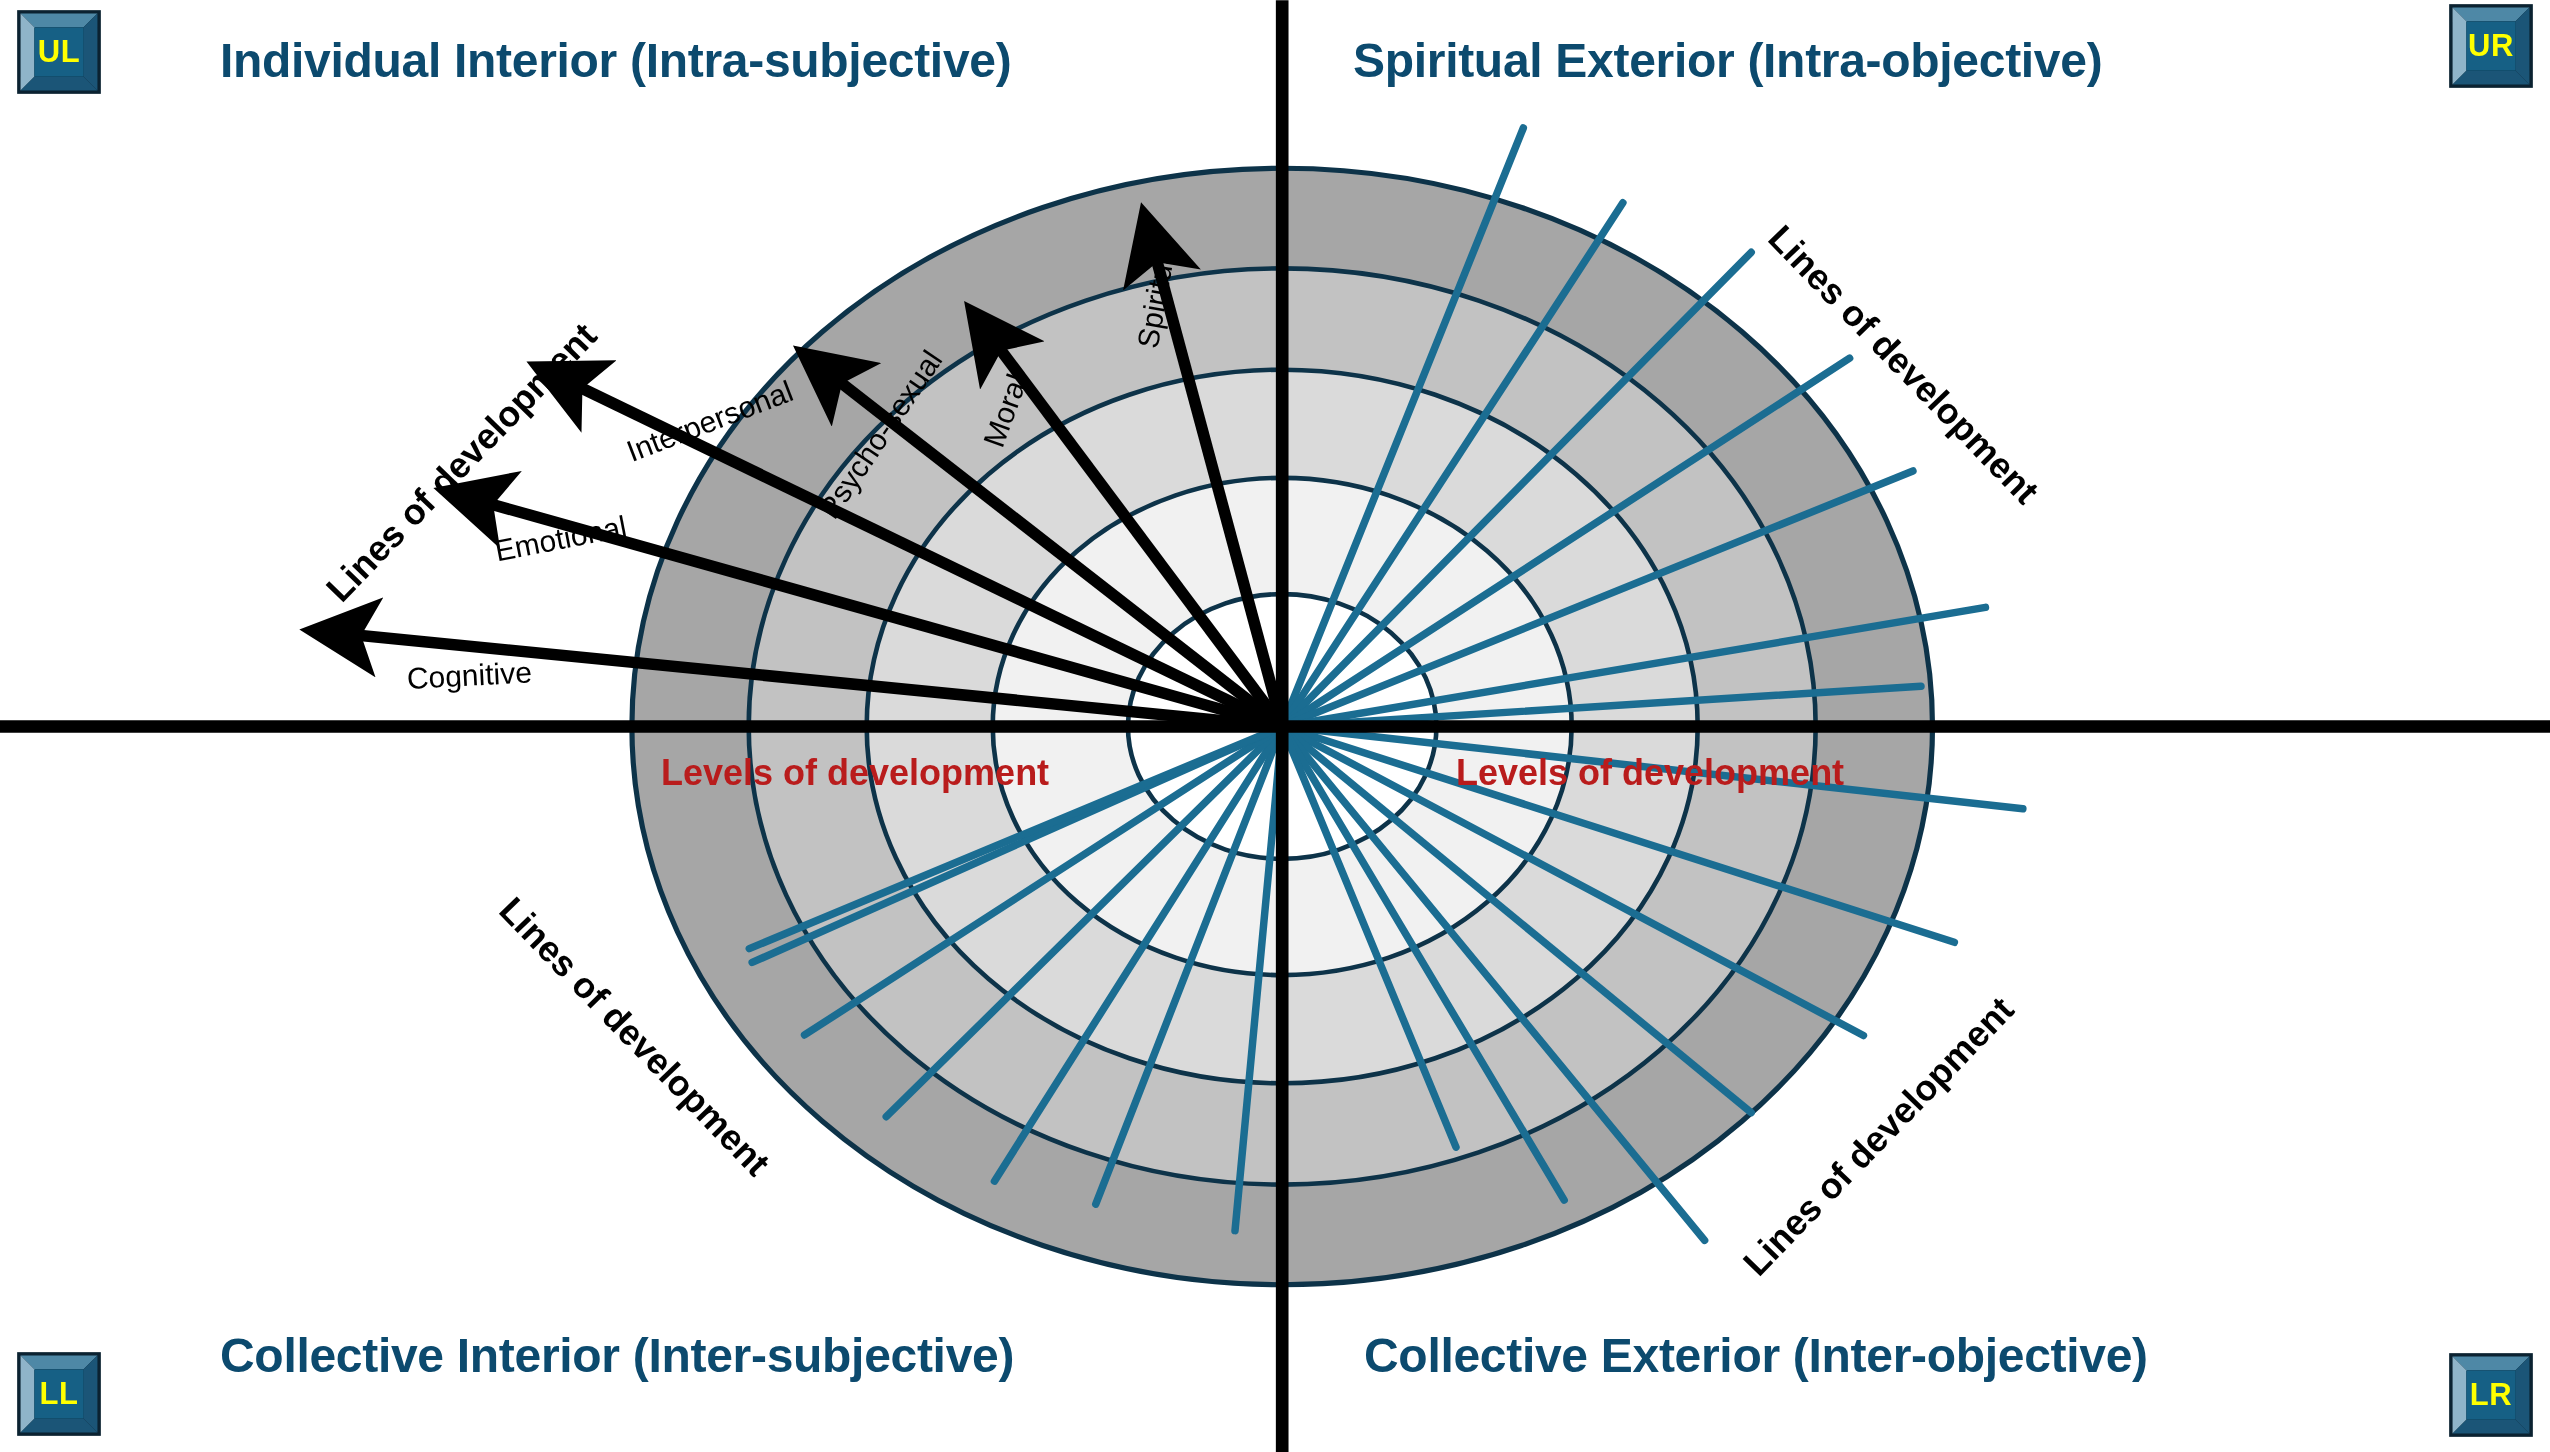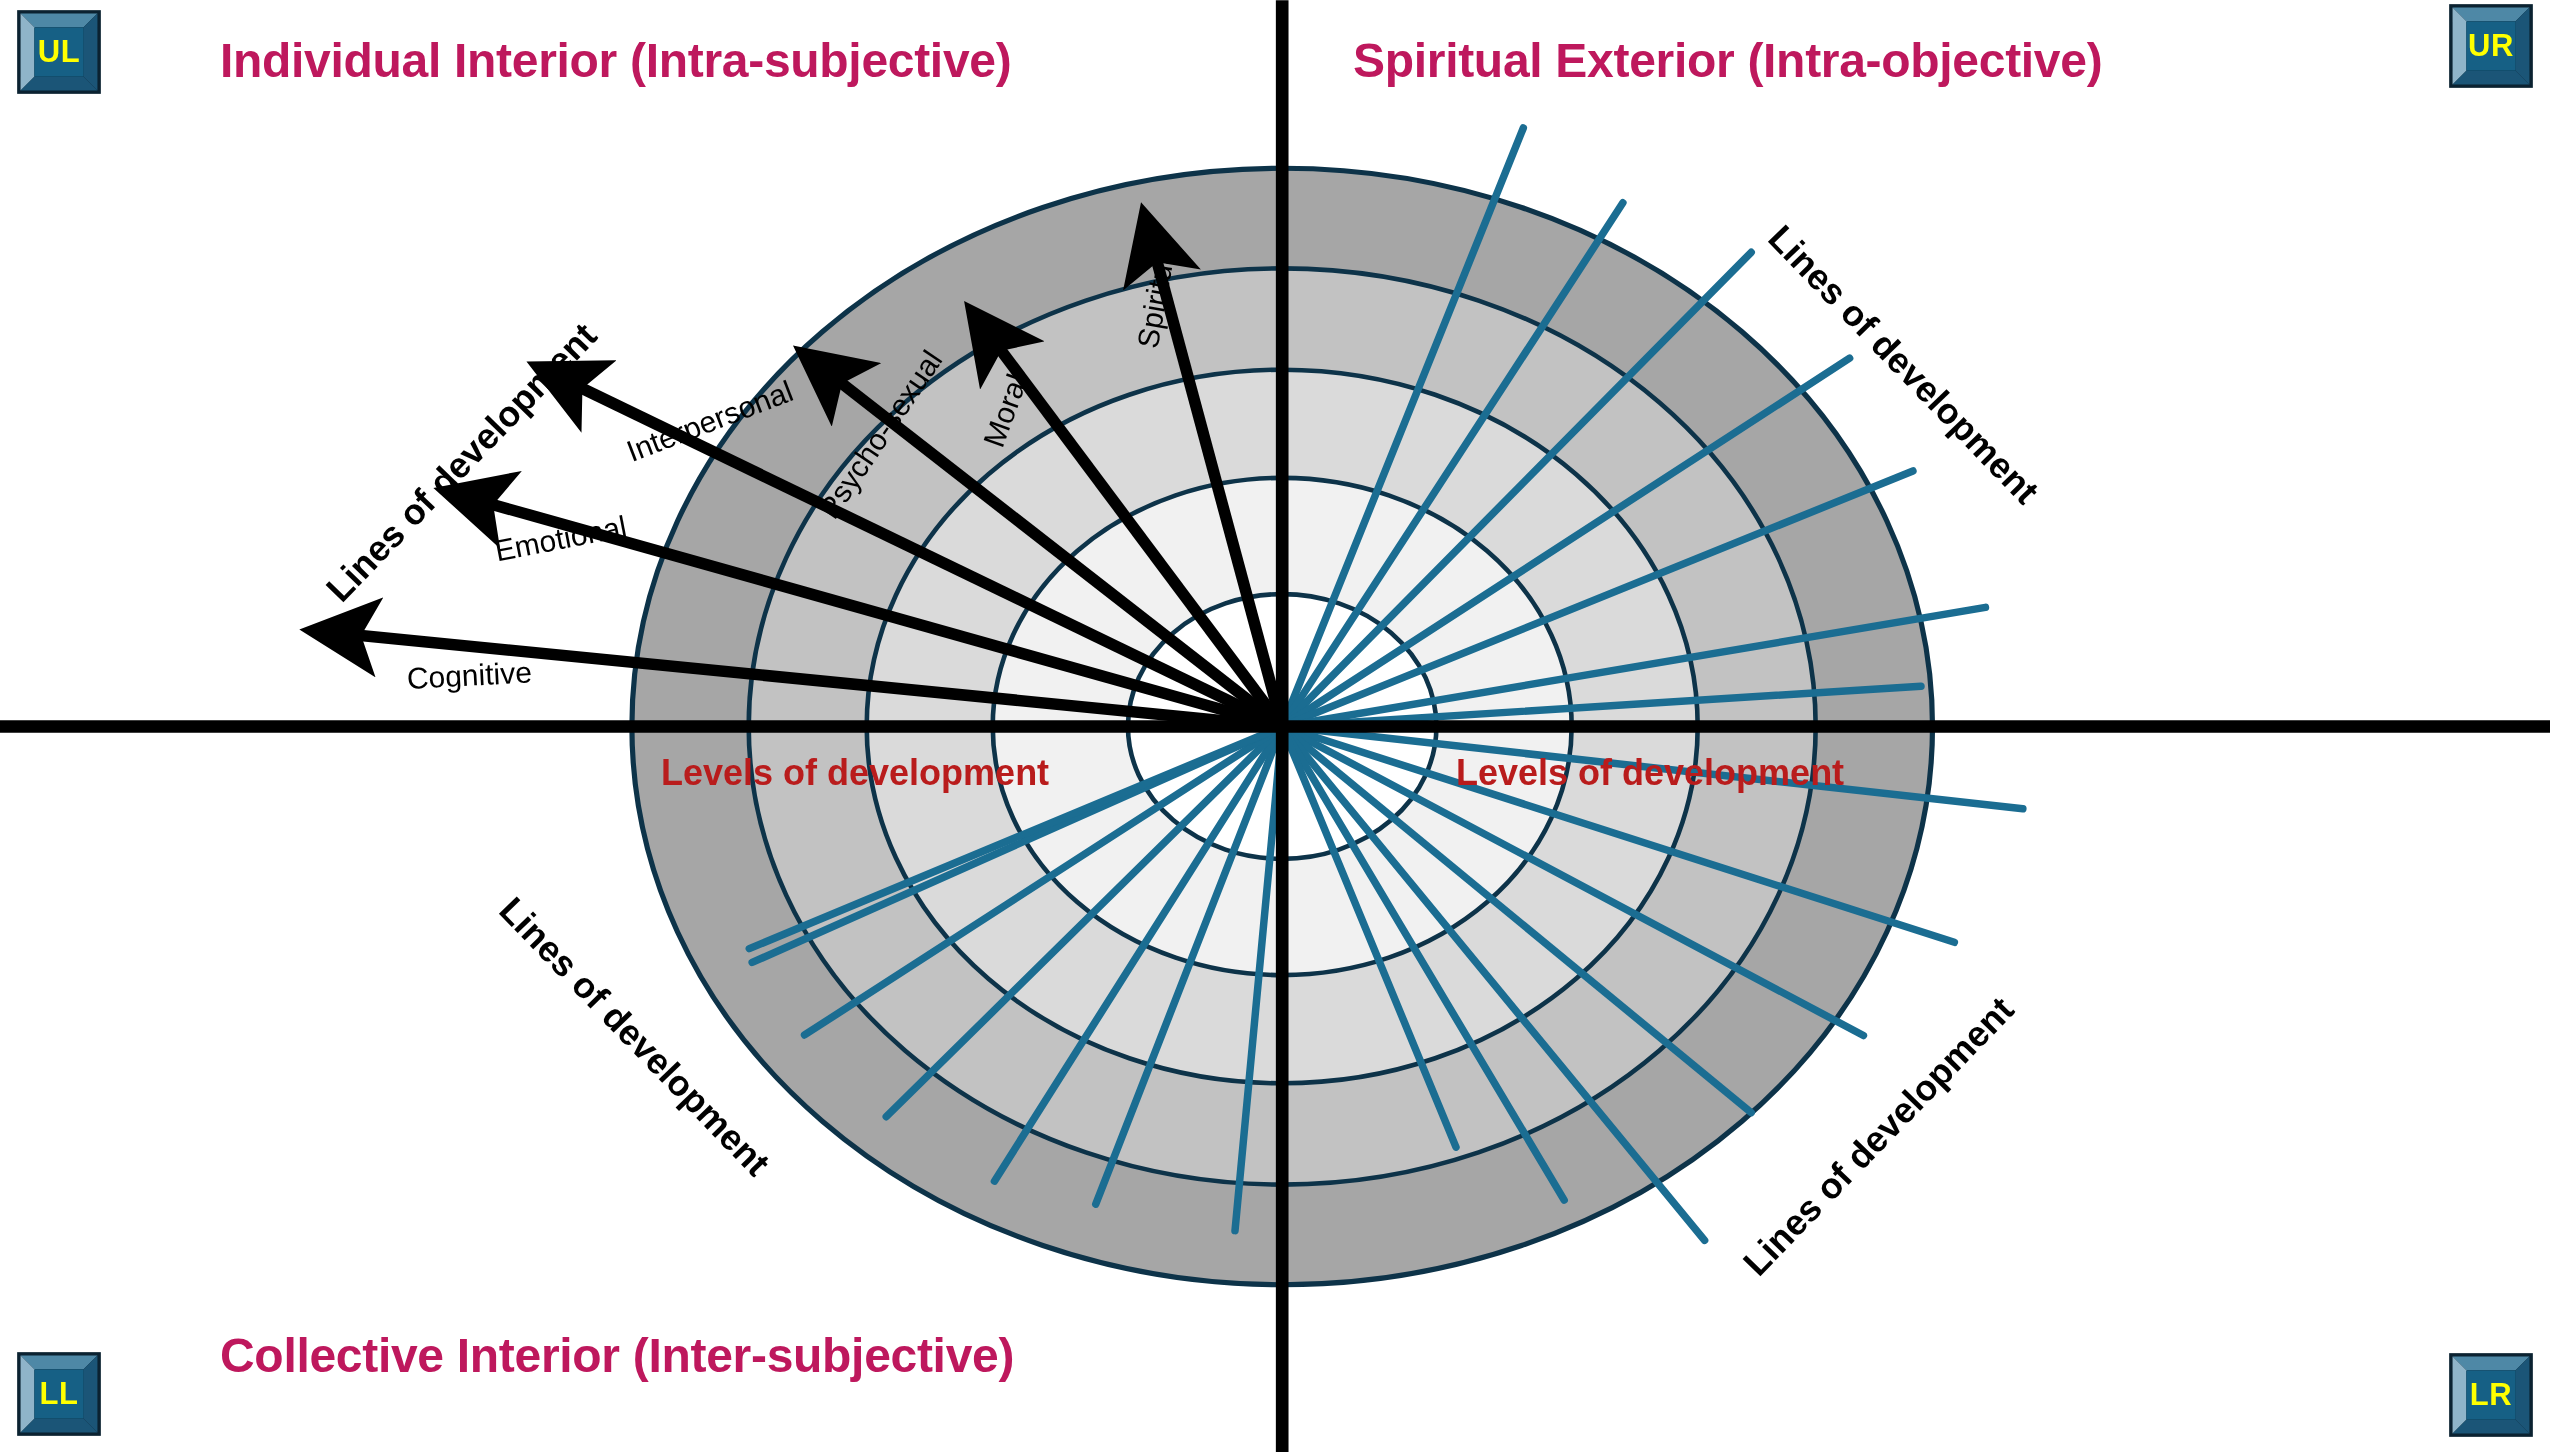--- a/index.html
+++ b/index.html
@@ -28,21 +28,21 @@
   #badge-ur{left:2448px;top:3px;}
   #badge-ll{left:16px;top:1351px;text-decoration:underline;}
   #badge-lr{left:2448px;top:1352px;text-decoration:underline;}
 
   
   .quad-title{
     position:absolute;
     font-family:"Liberation Sans", sans-serif;
     font-weight:bold;
     font-size:48px;
-    color:#be185d;
+    color:#0c4a6e;
     white-space:nowrap;
     letter-spacing:-0.3px;
   }
   #title-ul{left:220px;top:33px;}
   #title-ur{left:1353px;top:33px;}
   #title-ll{left:220px;top:1328px;}
   #title-lr{left:1364px;top:1328px;}
 
   
   .levels-label{
@@ -200,20 +200,21 @@
       <polygon points="142,8 142,142 118,118 118,32" fill="#1b5577"></polygon>
       <polygon points="8,142 32,118 118,118 142,142" fill="#1b5577"></polygon>
       <rect x="32" y="32" width="86" height="86" fill="#166085"></rect>
     </svg>
     <div class="bl">LR</div>
   </div>
 
   <div class="quad-title" id="title-ul">Individual Interior (Intra-subjective)</div>
   <div class="quad-title" id="title-ur">Spiritual Exterior (Intra-objective)</div>
   <div class="quad-title" id="title-ll">Collective Interior (Inter-subjective)</div>
+  <div class="quad-title" id="title-lr">Collective Exterior (Inter-objective)</div>
 
   <div class="levels-label" id="levels-left">Levels of development</div>
   <div class="levels-label" id="levels-right">Levels of development</div>
 
   <div class="lines-label" id="lines-ul">Lines of development</div>
   <div class="lines-label" id="lines-ur">Lines of development</div>
   <div class="lines-label" id="lines-ll">Lines of development</div>
   <div class="lines-label" id="lines-lr">Lines of development</div>
 
   <div class="line-name" id="name-cognitive">Cognitive</div>

